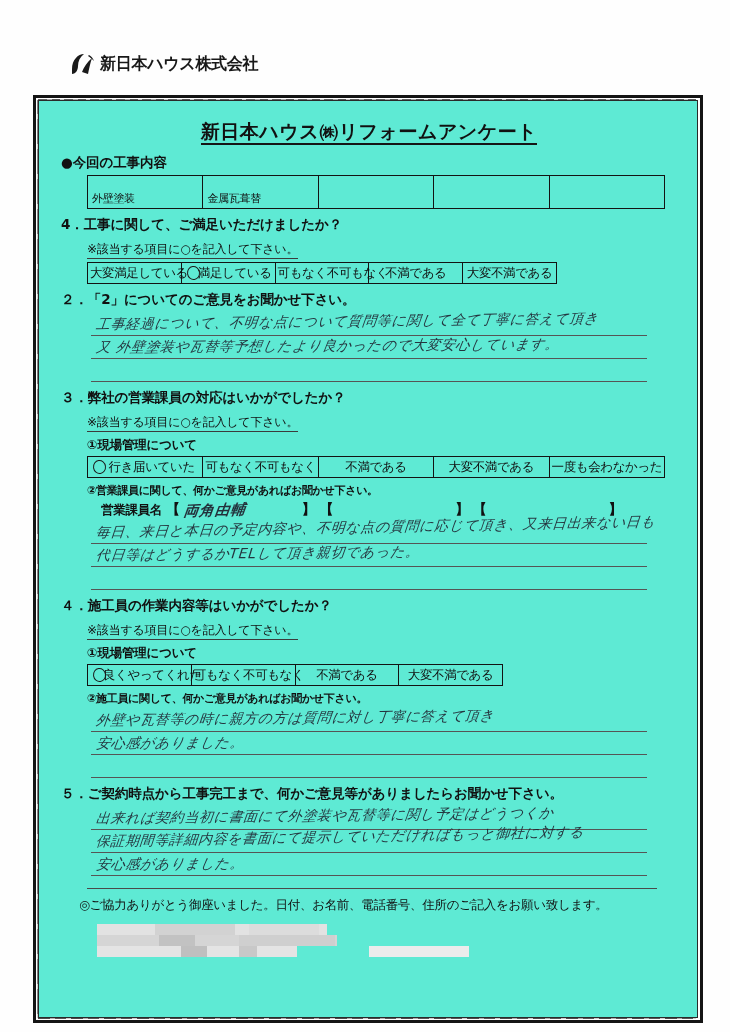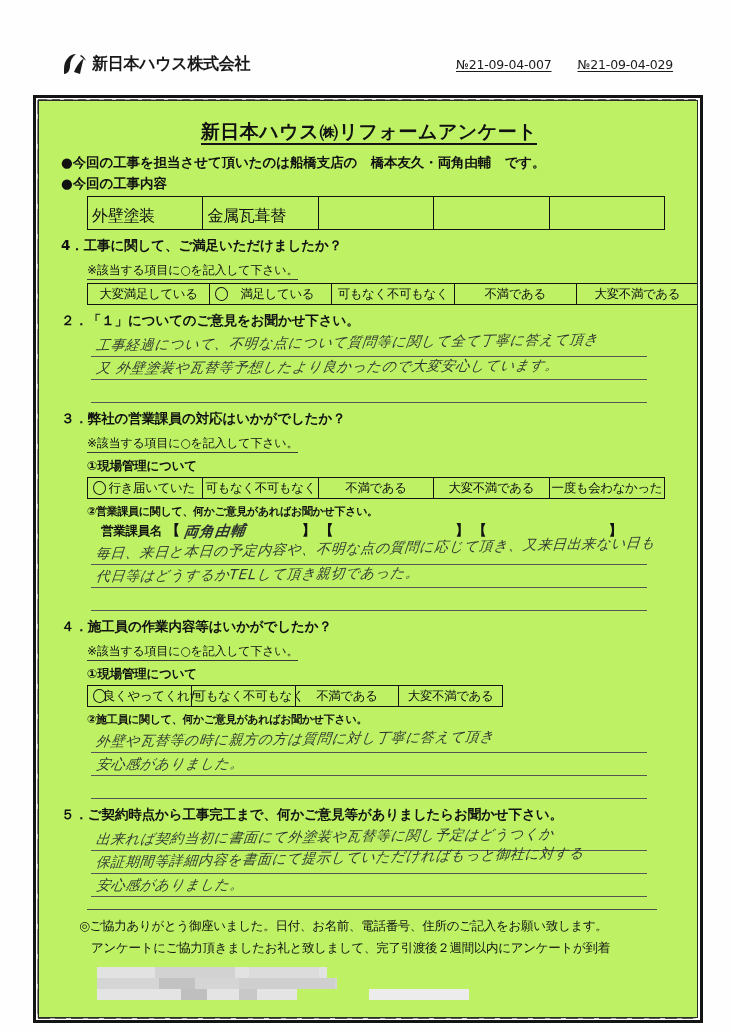--- a/index.html
+++ b/index.html
@@ -20,21 +20,21 @@
   
   .scan-page {
     position: absolute;
     inset: 0;
     background: #fefefe;
   }
 
   
   .masthead {
     position: absolute;
-    left: 4px; top: 52px;
+    left: 12px; top: 52px;
     width: 590px;
     height: 42px;
   }
   .logo-block {
     position: absolute;
     left: 57px; top: 0px;
     display: flex;
     align-items: center;
     gap: 5px;
   }
@@ -75,21 +75,21 @@
     width: 664px;
     height: 922px;
     border: 3px solid #141414;
     background: #ffffff;
     box-shadow: 0 0 0 1px #ffffff inset;
   }
   .sheet-inner {
     position: absolute;
     inset: 2px;
     border: 1px solid #2a2a2a;
-    background: #bef264;
+    background: #5eead4;
     overflow: hidden;
   }
   .sheet-pad {
     position: absolute;
     inset: 0;
     padding: 12px 20px 0 22px;
     box-sizing: border-box;
   }
 
   
@@ -147,35 +147,35 @@
   .opt-table td {
     border: 1px solid #131313;
     height: 20px;
     font-size: 12.5px;
     text-align: center;
     letter-spacing: -0.4px;
     padding: 0 2px;
     position: relative;
     white-space: nowrap;
   }
-  .opt-table.t-q1 { width: 612px; }
+  .opt-table.t-q1 { width: 470px; }
   .opt-table.t-q3 { width: 578px; }
   .opt-table.t-q4 { width: 416px; padding-left: 33px; }
 
   .content-table {
     border-collapse: collapse;
     margin: 2px 0 0 26px;
     table-layout: fixed;
     width: 578px;
     border: 1.4px solid #131313;
   }
   .content-table td {
     border: 1px solid #131313;
     height: 30px;
-    font-size: 16px;
+    font-size: 11px;
     vertical-align: bottom;
     padding: 0 4px 2px 4px;
     letter-spacing: -0.3px;
     white-space: nowrap;
   }
 
   
   .mark-circle {
     position: absolute;
     left: 5px; top: 50%;
@@ -307,39 +307,34 @@
     <div class="logo-block">
       <span class="logo-mark">
         <svg width="26" height="24" viewBox="0 0 26 24" aria-hidden="true">
           <path d="M3 17 C3 8, 9 2, 15 2 C11 5, 9 9, 9 14 C9 19, 6 22, 3 22 Z" fill="#1a1a1a"></path>
           <path d="M13 20 C15 15, 18 10, 23 6 C21 12, 20 17, 19 22 Z" fill="#1a1a1a"></path>
           <path d="M20 3 C22 4, 24 6, 25 9 C23 7, 21 5, 19 4 Z" fill="#1a1a1a"></path>
         </svg>
       </span>
       <span class="logo-text">新日本ハウス株式会社</span>
     </div>
-    <div class="refnos">
-      <span class="refno">№21-09-04-007</span>
-      <span class="refno">№21-09-04-029</span>
-    </div>
   </div>
 
   <div class="sheet">
     <div class="edge-smudge-top"></div>
     <div class="edge-smudge-left"></div>
     <div class="edge-smudge-bottom"></div>
 
     <div class="sheet-inner">
       <div class="sheet-pad">
 
         <div class="form-title">
           <span>新日本ハウス㈱リフォームアンケート</span>
         </div>
 
-        <div class="bullet-line">●今回の工事を担当させて頂いたのは船橋支店の　橋本友久・両角由輔　です。</div>
 
         
         <div class="bullet-line">●今回の工事内容</div>
         <table class="content-table">
           <tbody>
               <tr>
             <td>外壁塗装</td>
             <td>金属瓦葺替</td>
             <td></td>
             <td></td>
@@ -357,21 +352,21 @@
             <td><span>大変満足している</span></td>
             <td class="chosen"><span class="mark-circle"></span><span>満足している</span></td>
             <td><span>可もなく不可もなく</span></td>
             <td><span>不満である</span></td>
             <td><span>大変不満である</span></td>
           </tr>
         </tbody>
           </table>
 
         
-        <div class="qline">２．「１」についてのご意見をお聞かせ下さい。</div>
+        <div class="qline">２．「2」についてのご意見をお聞かせ下さい。</div>
         <div class="hand-area">
           <div class="hand-line">
               <span class="hand-text">工事経過について、不明な点について質問等に関して全て丁寧に答えて頂き</span>
             </div>
           <div class="hand-line">
               <span class="hand-text s2">又 外壁塗装や瓦替等予想したより良かったので大変安心しています。</span>
             </div>
           <div class="hand-line blank">
               <span class="hand-text"></span>
             </div>
@@ -467,21 +462,20 @@
             </div>
           <div class="hand-line">
               <span class="hand-text s2">安心感がありました。</span>
             </div>
         </div>
 
         
         <div class="footer-rule"></div>
         <div class="footer-text">
           <p>◎ご協力ありがとう御座いました。日付、お名前、電話番号、住所のご記入をお願い致します。</p>
-          <p class="indent">アンケートにご協力頂きましたお礼と致しまして、完了引渡後２週間以内にアンケートが到着</p>
         </div>
 
         
         <div class="redaction">
           <div class="px" style="left:8px;  top:0px;  width:230px; height:11px; background:#e2e2e2;"></div>
           <div class="px" style="left:66px; top:0px;  width:80px;  height:11px; background:#d2d2d2;"></div>
           <div class="px" style="left:160px;top:0px;  width:70px;  height:11px; background:#dcdcdc;"></div>
           <div class="px" style="left:8px;  top:11px; width:240px; height:11px; background:#d5d5d5;"></div>
           <div class="px" style="left:70px; top:11px; width:36px;  height:11px; background:#c2c2c2;"></div>
           <div class="px" style="left:150px;top:11px; width:96px;  height:11px; background:#cfcfcf;"></div>

